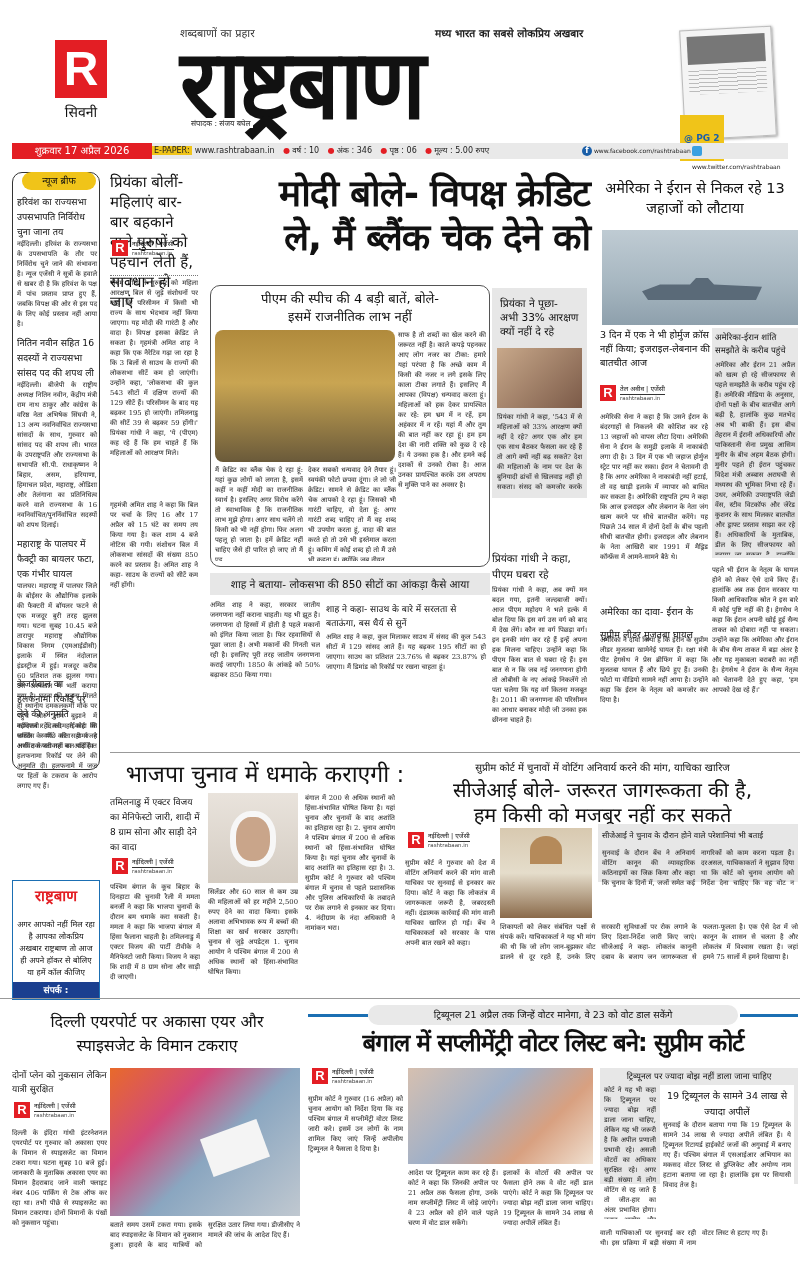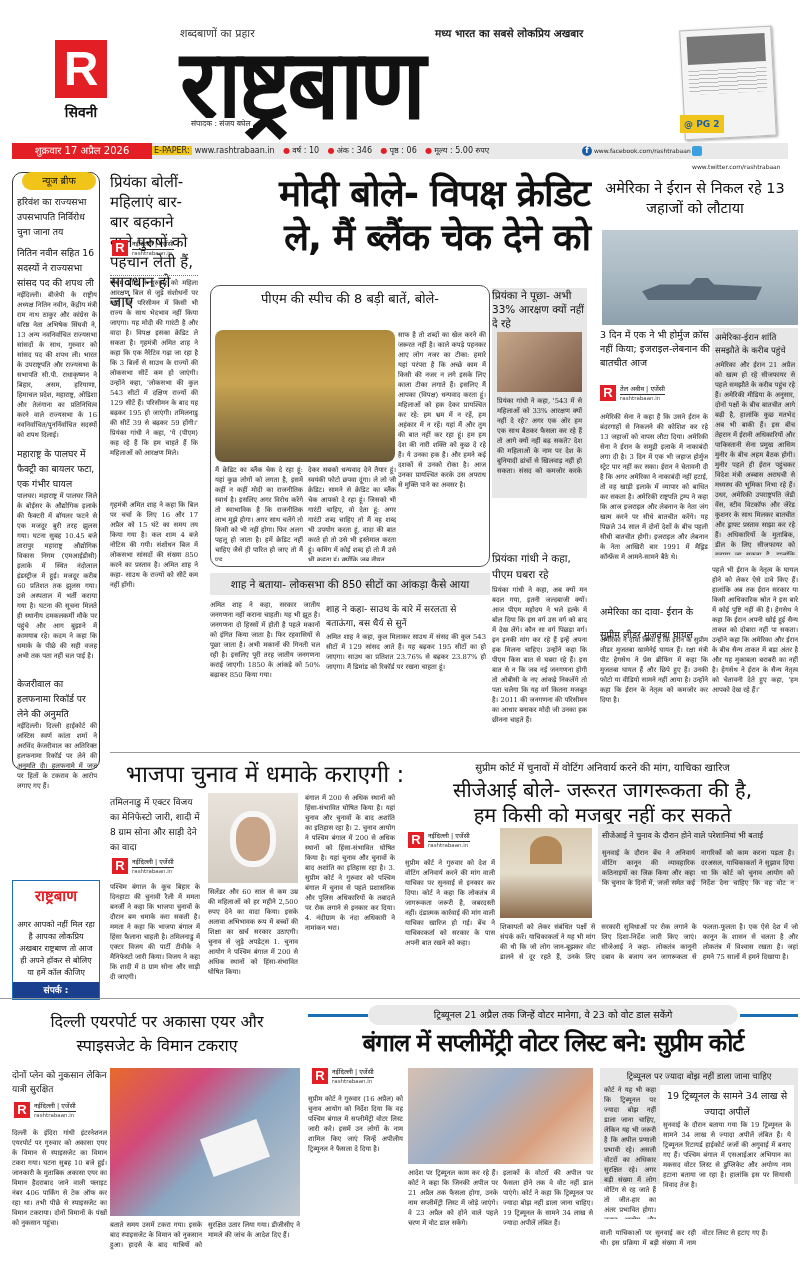--- a/index.html
+++ b/index.html
@@ -24,47 +24,48 @@
 .credit-u{font-size:5.5px;color:#444}
 .photo{background:linear-gradient(135deg,#9a8c6a,#5a4c3a 60%,#c9b68a)}
 .pill{background:#e9e9e9;border-radius:10px;text-align:center}
 .graybox{background:#e7e7e7}
 .rule{border-bottom:1px dotted #777}
 </style>
 </head>
 <body>
 
 <div class="abs hdr-logo">R</div>
-<div class="abs" style="left:55px;top:102px;width:52px;text-align:center;font-weight:bold;font-size:14px">सिवनी</div>
+<div class="abs" style="left:55px;top:102px;width:52px;text-align:center;font-weight:normal;font-size:14px">सिवनी</div>
 <div class="abs" style="left:180px;top:25px;font-size:11px;color:#333">शब्दबाणों का प्रहार</div>
 <div class="abs masthead">राष्ट्रबाण</div>
 <div class="abs" style="left:188px;top:118px;font-size:7.5px;color:#222;background:#fff;padding:0 3px">संपादक : संजय बघेल</div>
 <div class="abs" style="left:435px;top:26px;font-size:10.5px;font-weight:bold;color:#222">मध्य भारत का सबसे लोकप्रिय अखबार</div>
 <div class="abs" style="left:682px;top:28px;width:92px;height:110px;background:#f4f4f4;border:1px solid #bbb;transform:rotate(-3deg);box-shadow:1px 1px 3px #999">
   <div style="margin:6px;height:28px;background:#777"></div>
   <div style="margin:6px;height:24px;background:repeating-linear-gradient(#bbb 0 1px,#f4f4f4 1px 4px)"></div>
 </div>
-<div class="abs" style="left:680px;top:115px;background:#f0c419;font-weight:bold;font-size:9px;padding:4px 4px;color:#1b5fa8">@ PG 2</div>
+<div class="abs" style="left:680px;top:115px;background:#f0c419;font-weight:bold;font-size:9px;padding:18px 4px;color:#1b5fa8">@ PG 2</div>
 
 <div class="abs datebar">शुक्रवार 17 अप्रैल 2026</div>
 <div class="abs infobar">
   <span class="epaper">E-PAPER:</span><span>www.rashtrabaan.in</span>
   <span class="dot">●</span><span>वर्ष : 10</span>
   <span class="dot">●</span><span>अंक : 346</span>
   <span class="dot">●</span><span>पृष्ठ : 06</span>
   <span class="dot">●</span><span>मूल्य : 5.00 रुपए</span>
   <span style="position:absolute;left:430px;font-size:6px"><span style="display:inline-block;width:10px;height:10px;border-radius:50%;background:#1b5fa8;color:#fff;font-size:8px;text-align:center;line-height:10px;font-weight:bold;vertical-align:middle">f</span> <span>www.facebook.com/rashtrabaan</span></span>
   <span style="position:absolute;left:540px;font-size:6px"><span style="display:inline-block;width:10px;height:10px;border-radius:2px;background:#3aa0e0;vertical-align:middle"></span> <span>www.twitter.com/rashtrabaan</span></span>
 </div>
 
 <div class="abs brief"></div>
 <div class="abs brief-tag">न्यूज ब्रीफ</div>
 <div class="abs" style="left:17px;top:194px;width:80px">
   <div>
       <div class="bh">हरिवंश का राज्यसभा उपसभापति निर्विरोध चुना जाना तय</div>
+      <div class="txt sm">नईदिल्ली। हरिवंश के राज्यसभा के उपसभापति के तौर पर निर्विरोध चुने जाने की संभावना है। न्यूज एजेंसी ने सूत्रों के हवाले से खबर दी है कि हरिवंश के पक्ष में पांच प्रस्ताव प्राप्त हुए हैं, जबकि विपक्ष की ओर से इस पद के लिए कोई प्रस्ताव नहीं आया है।</div>
     </div>
   <div style="margin-top:6px">
       <div class="bh">नितिन नवीन सहित 16 सदस्यों ने राज्यसभा सांसद पद की शपथ ली</div>
       <div class="txt sm">नईदिल्ली। बीजेपी के राष्ट्रीय अध्यक्ष नितिन नवीन, केंद्रीय मंत्री राम नाथ ठाकुर और कांग्रेस के वरिष्ठ नेता अभिषेक सिंघवी ने, 13 अन्य नवनिर्वाचित राज्यसभा सांसदों के साथ, गुरुवार को सांसद पद की शपथ ली। भारत के उपराष्ट्रपति और राज्यसभा के सभापति सी.पी. राधाकृष्णन ने बिहार, असम, हरियाणा, हिमाचल प्रदेश, महाराष्ट्र, ओडिशा और तेलंगाना का प्रतिनिधित्व करने वाले राज्यसभा के 16 नवनिर्वाचित/पुनर्निर्वाचित सदस्यों को शपथ दिलाई।</div>
     </div>
   <div style="margin-top:6px">
       <div class="bh">महाराष्ट्र के पालघर में फैक्ट्री का बायलर फटा, एक गंभीर घायल</div>
       <div class="txt sm">पालघर। महाराष्ट्र में पालघर जिले के बोईसर के औद्योगिक इलाके की फैक्टरी में बॉयलर फटने से एक मजदूर बुरी तरह झुलस गया। घटना सुबह 10.45 बजे तारापुर महाराष्ट्र औद्योगिक विकास निगम (एमआईडीसी) इलाके में स्थित नंदोलाल इंडस्ट्रीज में हुई। मजदूर करीब 60 प्रतिशत तक झुलस गया। उसे अस्पताल में भर्ती कराया गया है। घटना की सूचना मिलते ही स्थानीय दमकलकर्मी मौके पर पहुंचे और आग बुझाने में कामयाब रहे। कदम ने कहा कि धमाके के पीछे की सही वजह अभी तक पता नहीं चल पाई है।</div>
     </div>
 </div>
@@ -92,36 +93,37 @@
 <div class="abs txt sm" style="left:110px;top:278px;width:88px;height:220px;overflow:hidden">पीएम मोदी ने गुरुवार को महिला आरक्षण बिल से जुड़े संशोधनों पर कहा कि परिसीमन में किसी भी राज्य के साथ भेदभाव नहीं किया जाएगा। यह मोदी की गारंटी है और वादा है। विपक्ष इसका क्रेडिट ले सकता है। गृहमंत्री अमित शाह ने कहा कि एक नैरेटिव गढ़ा जा रहा है कि 3 बिलों से साउथ के राज्यों की लोकसभा सीटें कम हो जाएंगी। उन्होंने कहा, 'लोकसभा की कुल 543 सीटों में दक्षिण राज्यों की 129 सीटें हैं। परिसीमन के बाद यह बढ़कर 195 हो जाएंगी। तमिलनाडु की सीटें 39 से बढ़कर 59 होंगी।' प्रियंका गांधी ने कहा, 'ये (पीएम) कह रहे हैं कि हम चाहते हैं कि महिलाओं को आरक्षण मिले।</div>
 <div class="abs txt sm" style="left:110px;top:500px;width:88px;height:250px;overflow:hidden">गृहमंत्री अमित शाह ने कहा कि बिल पर चर्चा के लिए 16 और 17 अप्रैल को 15 घंटे का समय तय किया गया है। कल शाम 4 बजे नोटिस की गयी। संशोधन बिल में लोकसभा सांसदों की संख्या 850 करने का प्रस्ताव है। अमित शाह ने कहा- साउथ के राज्यों को सीटें कम नहीं होंगी।</div>
 
 <div class="abs big" style="left:210px;top:172px;width:380px;font-size:37px;line-height:44px;text-align:right;letter-spacing:-1px">
   <div>मोदी बोले- विपक्ष क्रेडिट</div>
   <div>ले, मैं ब्लैंक चेक देने को</div>
 </div>
 
 <div class="abs" style="left:210px;top:285px;width:280px;height:282px;border:1px solid #555;border-radius:10px"></div>
 <div class="abs big" style="left:215px;top:290px;width:270px;text-align:center;font-size:13px;line-height:18px;font-weight:normal">
-    <div>पीएम की स्पीच की 8 बड़ी बातें, बोले-</div>
+    <div>पीएम की स्पीच की 4 बड़ी बातें, बोले-</div>
+    <div>इसमें राजनीतिक लाभ नहीं</div>
   </div>
 <div class="abs photo" style="left:215px;top:330px;width:180px;height:132px;border-radius:8px;background:linear-gradient(180deg,#b08a3c 0%,#c9a552 40%,#6a5a3a 100%)"></div>
 <div class="abs txt sm" style="left:398px;top:330px;width:88px;height:230px;overflow:hidden">साफ है तो शब्दों का खेल करने की जरूरत नहीं है। काले कपड़े पहनकर आए लोग नजर का टीका: हमारे यहां परंपरा है कि अच्छे काम में किसी की नजर न लगे इसके लिए काला टीका लगाते हैं। इसलिए मैं आपका (विपक्ष) धन्यवाद करता हूं। महिलाओं को हक देकर प्रायश्चित कर रहे: हम भ्रम में न रहें, हम अहंकार में न रहें। यहां मैं और तुम की बात नहीं कर रहा हूं। हम हम देश की नारी शक्ति को कुछ दे रहे हैं। ये उनका हक है। और हमने कई दशकों से उनको रोका है। आज उनका प्रायश्चित करके उस अपराध से मुक्ति पाने का अवसर है।</div>
 <div class="abs txt sm" style="left:215px;top:465px;width:88px;height:96px;overflow:hidden">मैं क्रेडिट का ब्लैंक चेक दे रहा हूं: यहां कुछ लोगों को लगता है, इसमें कहीं न कहीं मोदी का राजनीतिक स्वार्थ है। इसलिए अगर विरोध करेंगे तो स्वाभाविक है कि राजनीतिक लाभ मुझे होगा। अगर साथ चलेंगे तो किसी को भी नहीं होगा। फिर अलग पहलू हो जाता है। हमें क्रेडिट नहीं चाहिए जैसे ही पारित हो जाए तो मैं एड</div>
 <div class="abs txt sm" style="left:308px;top:465px;width:88px;height:96px;overflow:hidden">देकर सबको धन्यवाद देने तैयार हूं। स्वयंकी फोटो छपवा दूंगा। ले लो जी क्रेडिट। सामने से क्रेडिट का ब्लैंक चेक आपको दे रहा हूं। जिसको भी गारंटी चाहिए, वो देता हूं: अगर गारंटी शब्द चाहिए तो मैं वह शब्द भी उपयोग करता हूं, वादा की बात करते हो तो उसे भी इस्तेमाल करता हूं। कमिंग में कोई शब्द हो तो मैं उसे भी कहता हूं। क्योंकि जब नीयत</div>
 
 <div class="abs graybox big" style="left:210px;top:573px;width:280px;height:22px;font-size:10.5px;line-height:22px;text-align:center;font-weight:normal">शाह ने बताया- लोकसभा की 850 सीटों का आंकड़ा कैसे आया</div>
 <div class="abs txt sm" style="left:210px;top:600px;width:110px;height:140px;overflow:hidden">अमित शाह ने कहा, सरकार जातीय जनगणना नहीं कराना चाहती। यह भी झूठ है। जनगणना दो हिस्सों में होती है पहले मकानों को इंगित किया जाता है। फिर रहवासियों से पूछा जाता है। अभी मकानों की गिनती चल रही है। इसलिए पूरी तरह जातीय जनगणना कराई जाएगी। 1850 के आंकड़े को 50% बढ़ाकर 850 किया गया।</div>
 <div class="abs" style="left:322px;top:600px;width:168px;height:140px;background:#fff">
   <div class="bh" style="font-size:9px;line-height:14px;padding:2px 4px">शाह ने कहा- साउथ के बारे में सरलता से बताऊंगा, बस धैर्य से सुनें</div>
   <div class="txt sm" style="padding:0 4px">अमित शाह ने कहा, कुल मिलाकर साउथ में संसद की कुल 543 सीटों में 129 सांसद आते हैं। यह बढ़कर 195 सीटों का हो जाएगा। साउथ का प्रतिशत 23.76% से बढ़कर 23.87% हो जाएगा। मैं डिमांड को रिकॉर्ड पर रखना चाहता हूं।</div>
 </div>
 
 <div class="abs graybox" style="left:492px;top:288px;width:95px;height:210px">
-  <div class="bh" style="font-size:10.5px;line-height:14px;padding:0">प्रियंका ने पूछा- अभी 33% आरक्षण क्यों नहीं दे रहे</div>
+  <div class="bh" style="font-size:10.5px;line-height:14px;padding:8px">प्रियंका ने पूछा- अभी 33% आरक्षण क्यों नहीं दे रहे</div>
   <div style="margin:2px 5px;height:60px;background:linear-gradient(135deg,#c8a88a,#7b5a48)"></div>
   <div class="txt sm" style="padding:2px 5px;height:80px;overflow:hidden">प्रियंका गांधी ने कहा, '543 में से महिलाओं को 33% आरक्षण क्यों नहीं दे रहे? अगर एक ओर हम एक साथ बैठकर फैसला कर रहे हैं तो आगे क्यों नहीं बढ़ सकते? देश की महिलाओं के नाम पर देश के बुनियादी ढांचों से खिलवाड़ नहीं हो सकता। संसद को कमजोर करके सत्ता कायम रखने की साजिश हो रही है।</div>
 </div>
 <div class="abs bh" style="left:492px;top:550px;width:95px;font-size:10.5px;line-height:16px">प्रियंका गांधी ने कहा, पीएम घबरा रहे</div>
 <div class="abs txt sm" style="left:492px;top:585px;width:95px;height:150px;overflow:hidden">प्रियंका गांधी ने कहा, अब क्यों मन बदल गया, इतनी जल्दबाजी क्यों। आज पीएम महोदय ने भले हल्के में बोल दिया कि इस वर्ग उस वर्ग को बाद में देख लेंगे। कौन सा वर्ग पिछड़ा वर्ग। इन इनकी मांग कर रहे हैं इन्हें अपना हक मिलना चाहिए। उन्होंने कहा कि पीएम किस बात से घबरा रहे हैं। इस बात से न कि जब नई जनगणना होगी तो ओबीसी के नए आंकड़े निकलेंगे तो पता चलेगा कि यह वर्ग कितना मजबूत है। 2011 की जनगणना की परिसीमन का आधार बनाकर मोदी जी उनका हक छीनना चाहते हैं।</div>
 
 <div class="abs" style="left:595px;top:178px;width:200px;font-size:14.5px;line-height:20px;text-align:center;color:#111">अमेरिका ने ईरान से निकल रहे 13 जहाजों को लौटाया</div>
 <div class="abs" style="left:602px;top:230px;width:196px;height:95px;background:linear-gradient(180deg,#bfcbd3 0%,#a7b7c1 55%,#8ea0ac 100%)">
   <div style="position:absolute;left:40px;top:48px;width:120px;height:22px;background:#5a6a78;clip-path:polygon(0 60%,15% 30%,40% 30%,45% 0,55% 0,60% 30%,100% 40%,95% 100%,5% 100%)"></div>
 </div>

